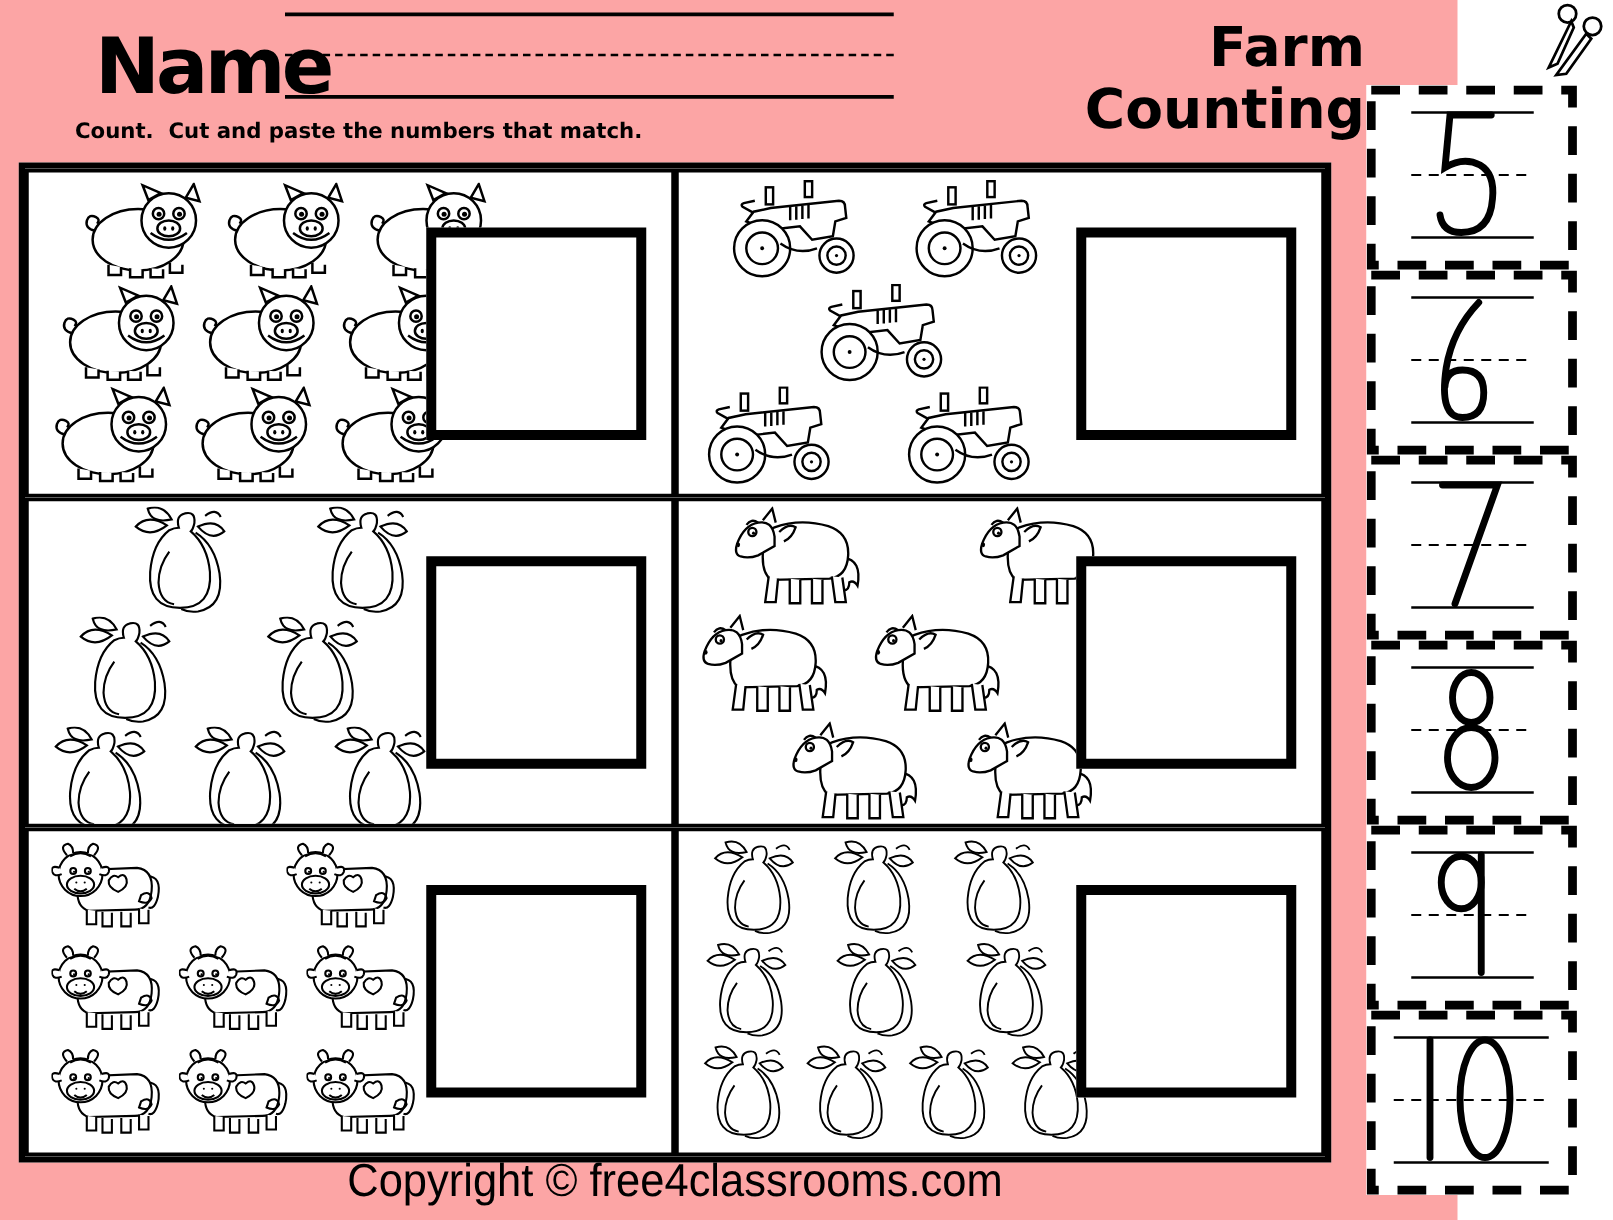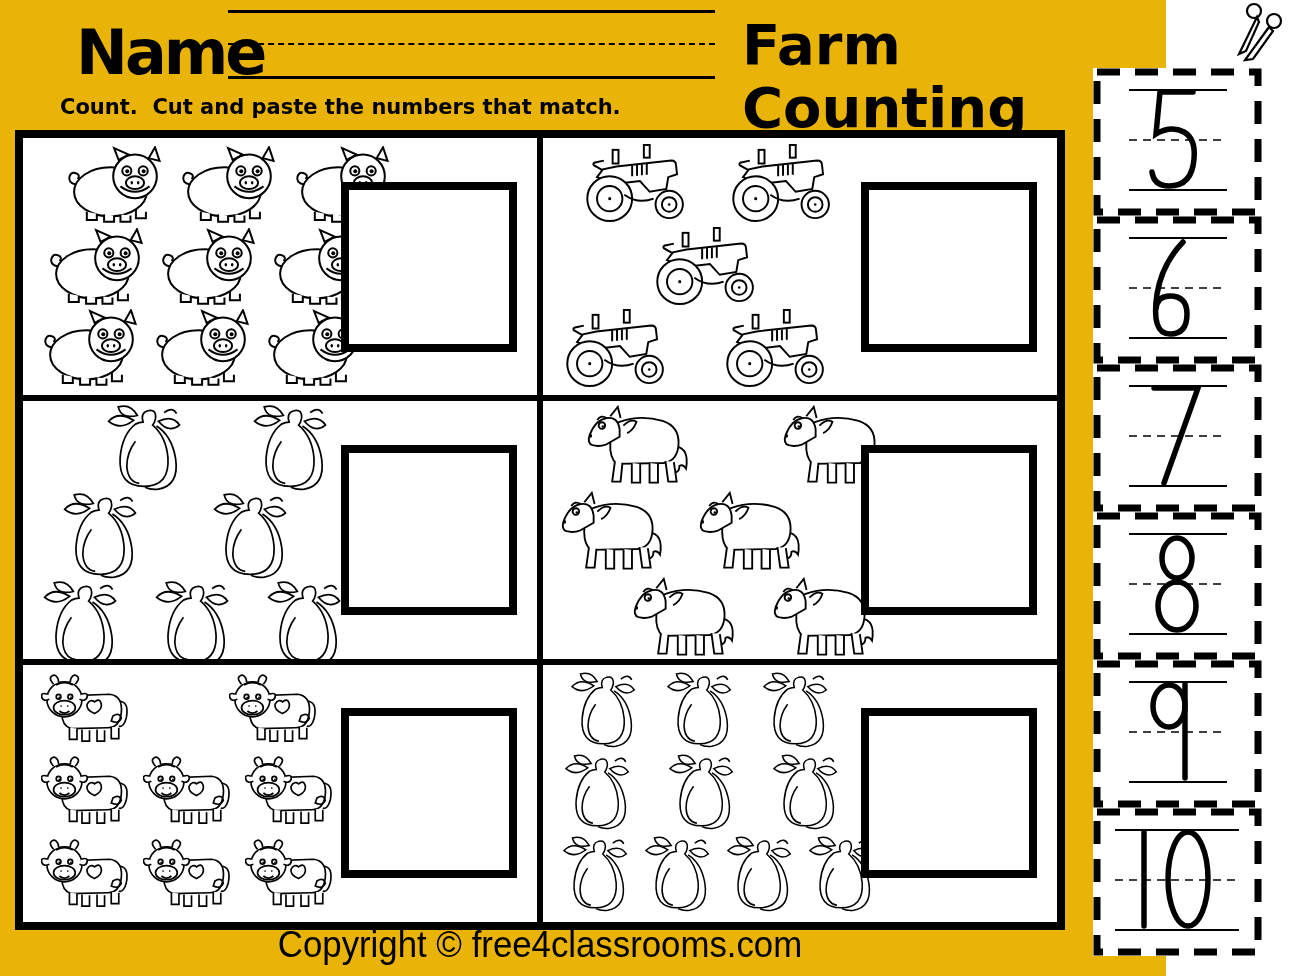--- a/index.html
+++ b/index.html
@@ -1,28 +1,28 @@
 <!DOCTYPE html>
 <html><head>
 <meta charset="utf-8">
 <style>
   * { margin:0; padding:0; box-sizing:border-box; }
   html,body { background:#fff; }
   body { width:1290px; height:976px; font-family:"DejaVu Sans",sans-serif; color:#000; overflow:hidden; }
-  .sheet { position:relative; width:1166px; height:976px; background:#eab308; }
+  .sheet { position:relative; width:1166px; height:976px; background:#fca5a5; }
 
   .name-label { position:absolute; left:76px; top:16px; font-size:62px; font-weight:700; letter-spacing:-3px; }
   .write-lines { position:absolute; left:228px; top:10px; width:487px; height:68px; }
   .wl { position:absolute; left:0; right:0; border-top:3px solid #000; }
   .wl.l1 { top:0; }
   .wl.l2 { top:33px; border-top:2px dashed #000; }
   .wl.l3 { top:66px; }
-  .instruction { position:absolute; left:60px; top:95px; font-size:21px; font-weight:700; white-space:pre; }
-
-  .title { position:absolute; left:742px; top:14px; width:350px; text-align:left; font-size:56px; font-weight:700; line-height:1.12; }
+  .instruction { position:absolute; left:60px; top:95px; font-size:17px; font-weight:700; white-space:pre; }
+
+  .title { position:absolute; left:742px; top:14px; width:350px; text-align:right; font-size:44px; font-weight:700; line-height:1.12; }
   .scissors { position:absolute; left:1228px; top:2px; line-height:0; }
 
   .grid { position:absolute; left:15px; top:130px; width:1050px; height:800px; border:5px solid #000;
           display:grid; grid-template-columns:1fr 1fr; grid-template-rows:1fr 1fr 1fr; background:#fff; }
   .cell { position:relative; border:3px solid #000; overflow:hidden; background:#fff; }
   .answer-box { position:absolute; right:20px; top:50%; transform:translateY(-50%);
                 width:176px; height:170px; border:8px solid #000; background:#fff; }
   .animals { position:absolute; left:12px; top:4px; bottom:4px; width:324px;
              display:flex; flex-direction:column; justify-content:space-evenly; }
   .animal-row { display:flex; align-items:flex-end; }

